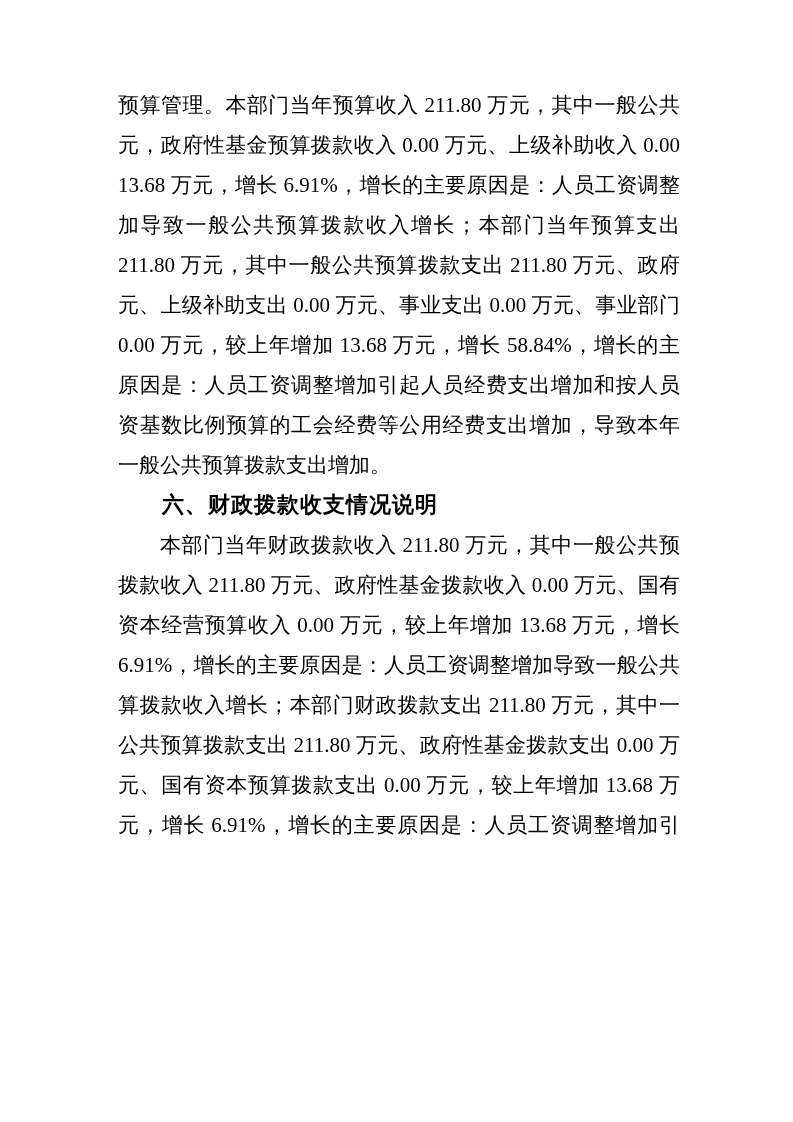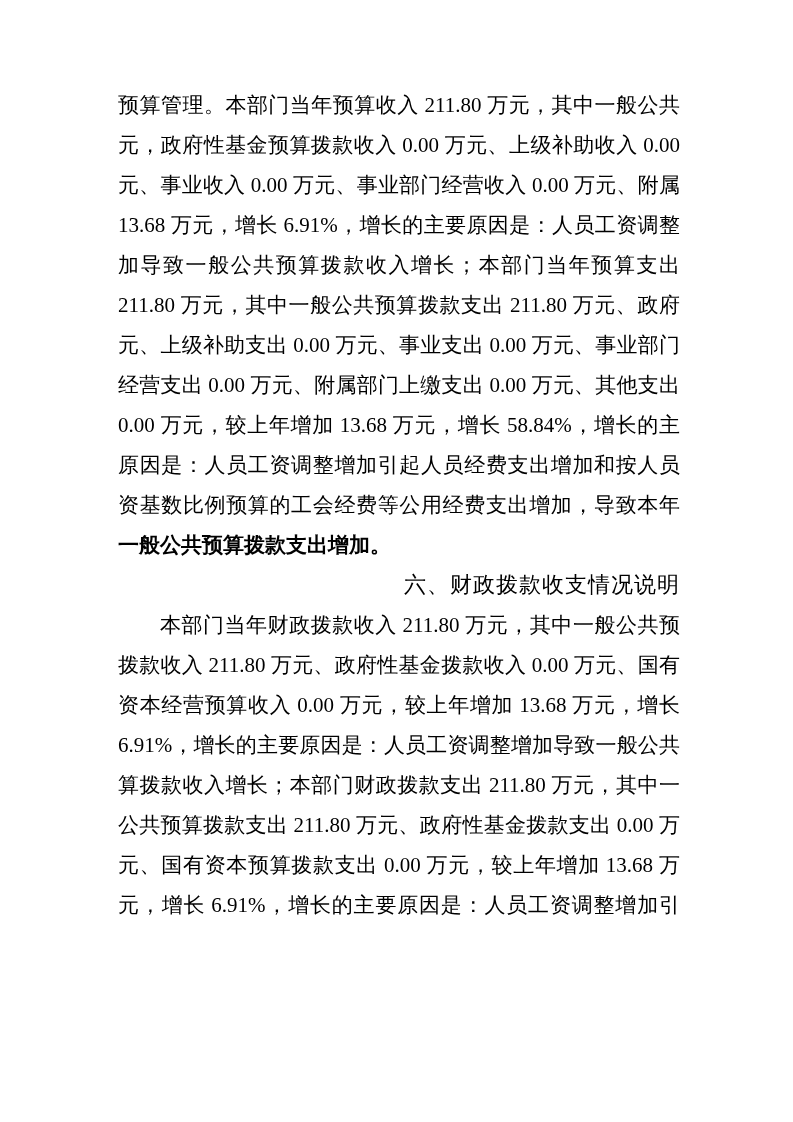--- a/index.html
+++ b/index.html
@@ -23,50 +23,46 @@
     font-family: "Liberation Serif", "DejaVu Serif", serif;
     font-size: 21px;
     line-height: 40px;
     height: 40px;
     text-align: justify;
     text-align-last: justify;
     overflow: hidden;
   }
   .line.para-end {
     text-align-last: left;
-    font-weight: bold;
   }
   .line.first-indent {
     text-indent: 2em;
   }
   .heading {
     font-family: "Liberation Sans", "DejaVu Sans", sans-serif;
-    font-weight: normal;
+    font-weight: bold;
     font-size: 22px;
     line-height: 40px;
     height: 40px;
     text-indent: 2em;
     letter-spacing: 1px;
     color: #000000;
-    text-align: right;
   }
 </style>
 </head>
 <body>
 
 <div class="page">
   <div class="content" id="doc-content">
       <div class="line">预算管理。本部门当年预算收入 211.80 万元，其中一般公共预</div>
       <div class="line">元，政府性基金预算拨款收入 0.00 万元、上级补助收入 0.00 万</div>
-      <div class="line">元、事业收入 0.00 万元、事业部门经营收入 0.00 万元、附属</div>
       <div class="line">13.68 万元，增长 6.91%，增长的主要原因是：人员工资调整增</div>
       <div class="line">加导致一般公共预算拨款收入增长；本部门当年预算支出</div>
       <div class="line">211.80 万元，其中一般公共预算拨款支出 211.80 万元、政府</div>
       <div class="line">元、上级补助支出 0.00 万元、事业支出 0.00 万元、事业部门</div>
-      <div class="line">经营支出 0.00 万元、附属部门上缴支出 0.00 万元、其他支出</div>
       <div class="line">0.00 万元，较上年增加 13.68 万元，增长 58.84%，增长的主要</div>
       <div class="line">原因是：人员工资调整增加引起人员经费支出增加和按人员工</div>
       <div class="line">资基数比例预算的工会经费等公用经费支出增加，导致本年度</div>
       <div class="line para-end">一般公共预算拨款支出增加。</div>
       <div class="heading">六、财政拨款收支情况说明</div>
       <div class="line first-indent">本部门当年财政拨款收入 211.80 万元，其中一般公共预算</div>
       <div class="line">拨款收入 211.80 万元、政府性基金拨款收入 0.00 万元、国有</div>
       <div class="line">资本经营预算收入 0.00 万元，较上年增加 13.68 万元，增长</div>
       <div class="line">6.91%，增长的主要原因是：人员工资调整增加导致一般公共预</div>
       <div class="line">算拨款收入增长；本部门财政拨款支出 211.80 万元，其中一般</div>

